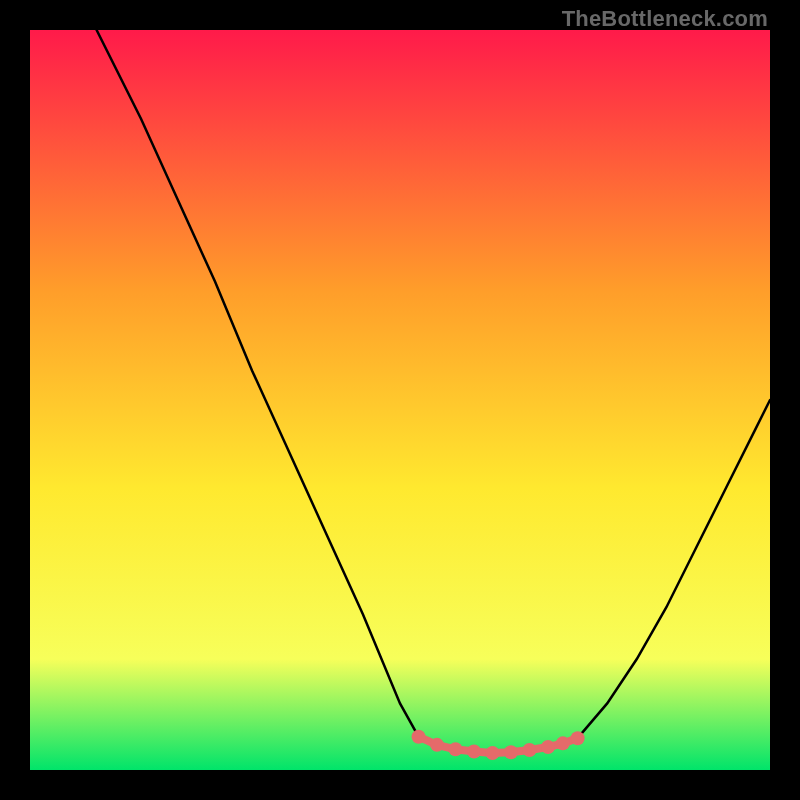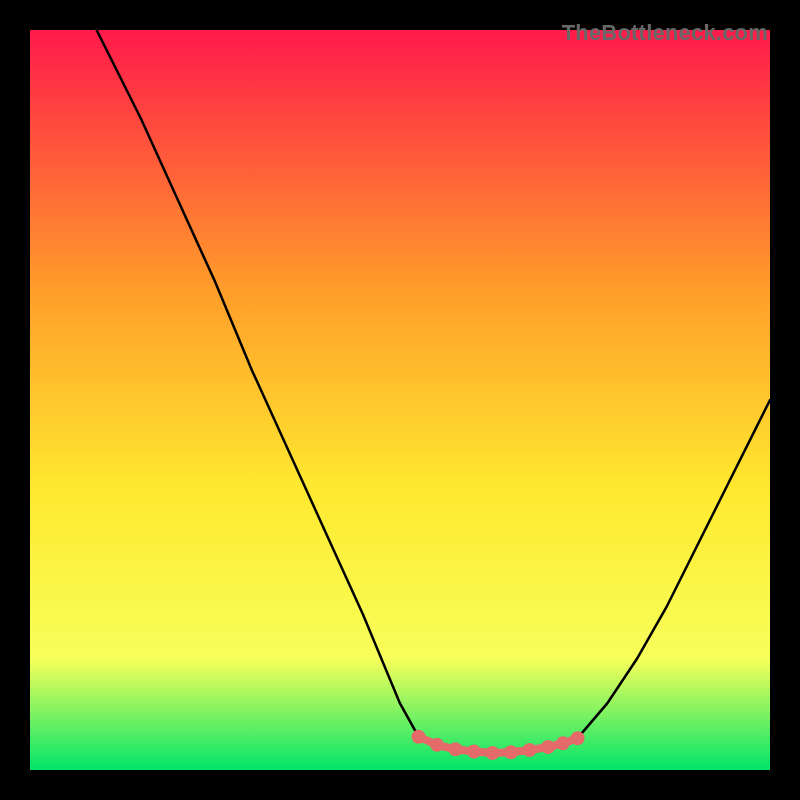--- a/index.html
+++ b/index.html
@@ -20,21 +20,21 @@
   }
   .plot-area {
     position: absolute;
     left: 0;
     top: 0;
     width: 740px;
     height: 740px;
   }
   .watermark {
     position: absolute;
-    top: 20px;
+    top: 6px;
     right: 32px;
     font-family: Arial, Helvetica, sans-serif;
     font-size: 22px;
     font-weight: 600;
     color: #686868;
     letter-spacing: 0.2px;
   }
 </style>
 </head>
 <body>

